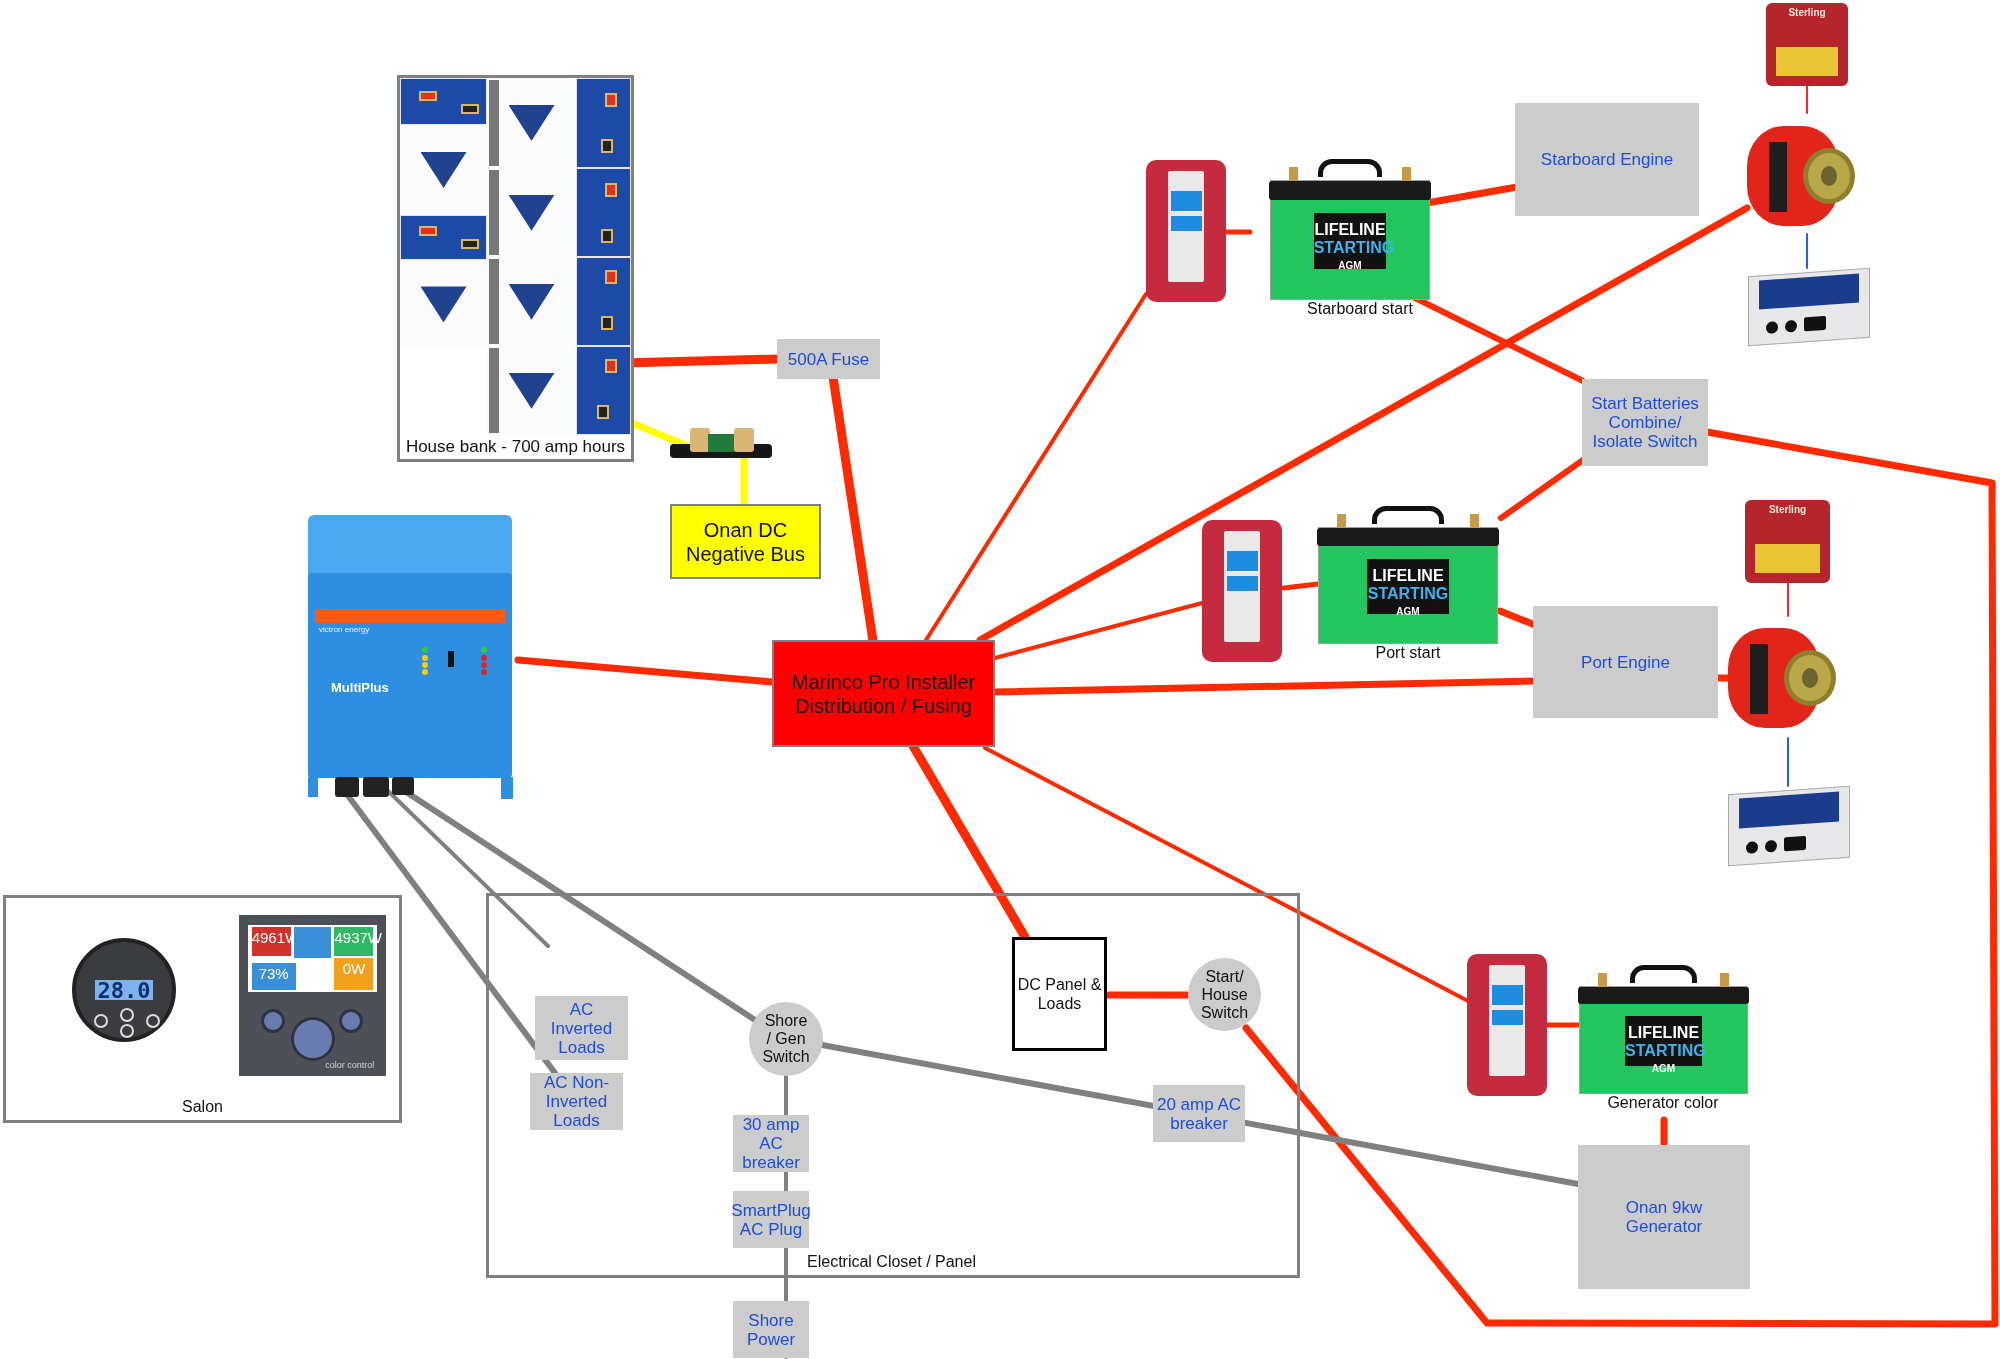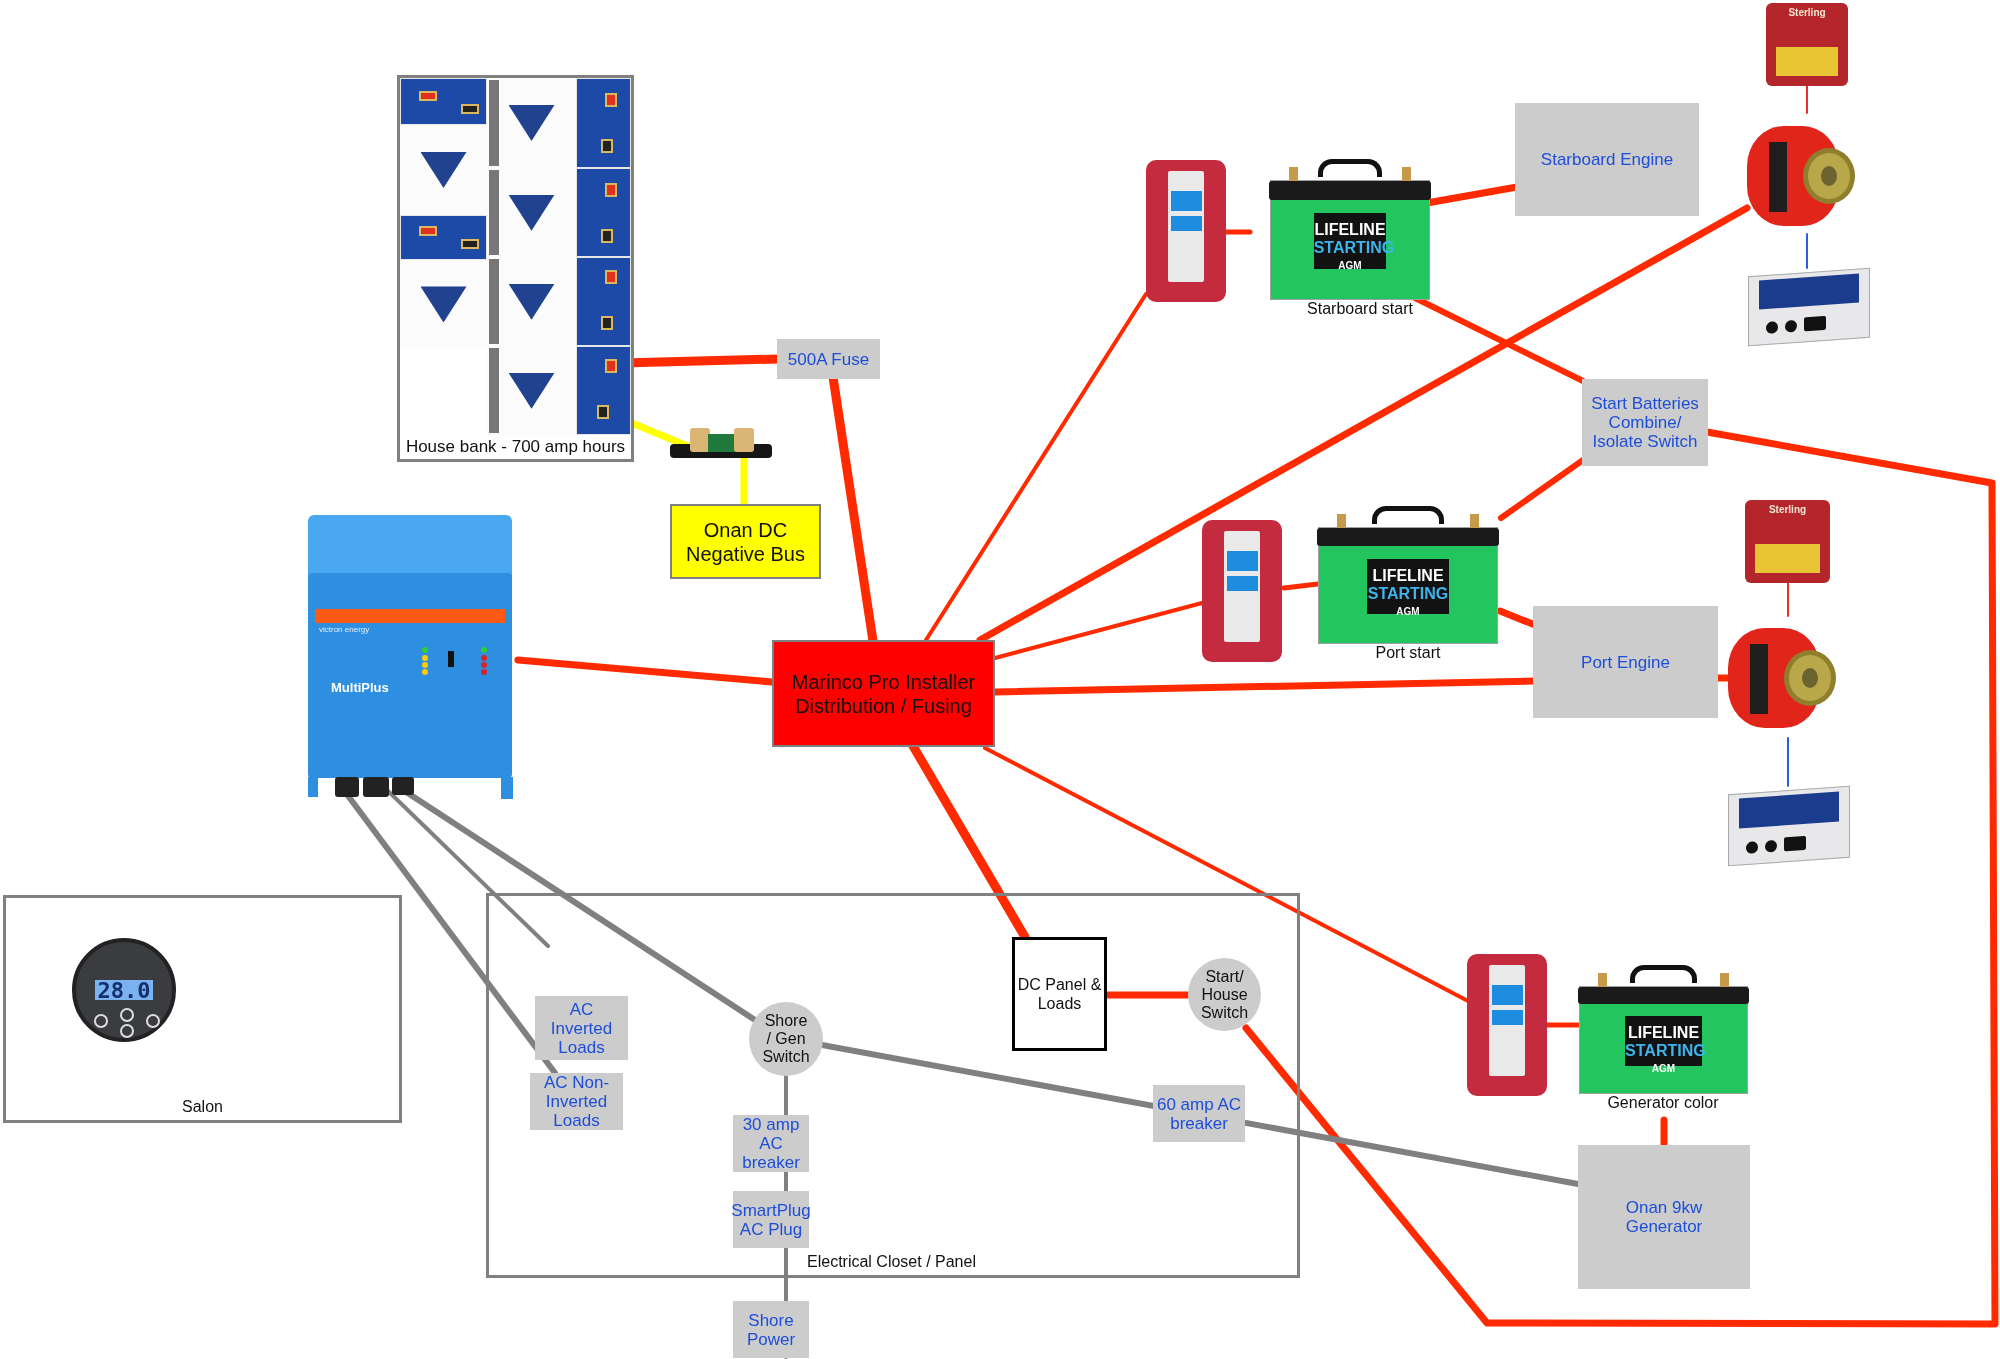--- a/index.html
+++ b/index.html
@@ -286,20 +286,41 @@
 Generator</div>
 
 <div class="abs frame" style="left:3px;top:895px;width:399px;height:228px;">
   <div class="abs bmv" style="left:66px;top:40px;width:104px;height:104px;">
     <span class="screen">28.0</span>
     <span class="btn" style="left:18px;top:72px;"></span>
     <span class="btn" style="left:44px;top:66px;"></span>
     <span class="btn" style="left:44px;top:82px;"></span>
     <span class="btn" style="left:70px;top:72px;"></span>
   </div>
+  <div class="abs ccgx" style="left:233px;top:17px;width:147px;height:161px;">
+    <div class="scr">
+      <div class="tile" style="left:3%;top:4%;width:30%;height:42%;background:#d2322d;">
+          <span class="v">4961W</span>
+        </div>
+      <div class="tile" style="left:36%;top:4%;width:28%;height:46%;background:#3a8fd8;"></div>
+      <div class="tile" style="left:67%;top:4%;width:30%;height:42%;background:#2fb866;">
+          <span class="v">4937W</span>
+        </div>
+      <div class="tile" style="left:3%;top:56%;width:34%;height:40%;background:#3a8fd8;">
+          <span class="v">73%</span>
+        </div>
+      <div class="tile" style="left:67%;top:50%;width:30%;height:46%;background:#f0a21e;">
+          <span class="v">0W</span>
+        </div>
+    </div>
+    <span class="knob" style="left:22px;top:94px;width:24px;height:24px;"></span>
+    <span class="knob" style="left:100px;top:94px;width:24px;height:24px;"></span>
+    <span class="knob" style="left:52px;top:102px;width:44px;height:44px;"></span>
+    <span class="brand">color control</span>
+  </div>
   <div class="abs caption" style="left:0;right:0;top:200px;">Salon</div>
 </div>
 
 <div class="abs frame" style="left:486px;top:893px;width:814px;height:385px;background:transparent;"></div>
 <div class="abs caption" style="left:807px;top:1253px;text-align:right;">Electrical Closet / Panel</div>
 
 <div class="abs gbox" style="left:535px;top:996px;width:93px;height:64px;">AC
 Inverted
 Loads</div>
 <div class="abs gbox" style="left:530px;top:1073px;width:93px;height:57px;">AC Non-
@@ -307,19 +328,19 @@
 Loads</div>
 <div class="abs circle" style="left:749px;top:1002px;width:74px;height:74px;">Shore
 / Gen
 Switch</div>
 <div class="abs gbox" style="left:733px;top:1115px;width:76px;height:57px;">30 amp AC
 breaker</div>
 <div class="abs gbox" style="left:733px;top:1191px;width:76px;height:57px;">SmartPlug
 AC Plug</div>
 <div class="abs gbox" style="left:733px;top:1301px;width:76px;height:57px;">Shore
 Power</div>
-<div class="abs gbox" style="left:1153px;top:1085px;width:92px;height:57px;">60 amp AC
+<div class="abs gbox" style="left:1153px;top:1085px;width:92px;height:57px;">20 amp AC
 breaker</div>
 <div class="abs white-box" style="left:1012px;top:937px;width:95px;height:114px;">DC Panel &amp;
 Loads</div>
 <div class="abs circle" style="left:1188px;top:958px;width:73px;height:73px;">Start/
 House
 Switch</div>
 
 </body></html>

